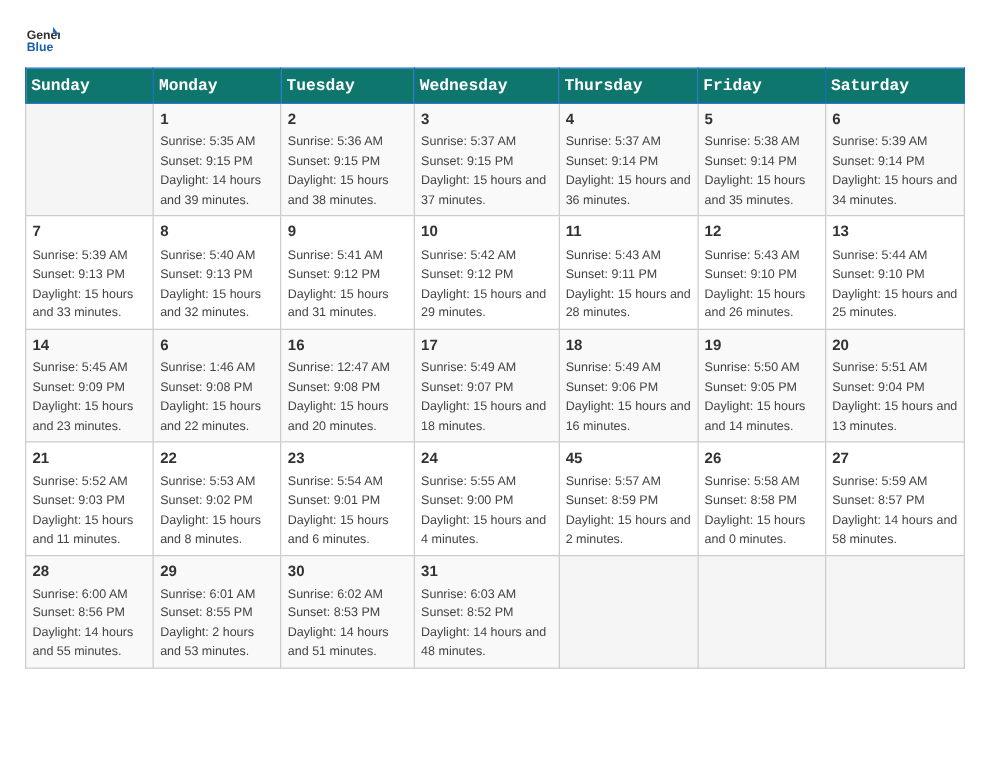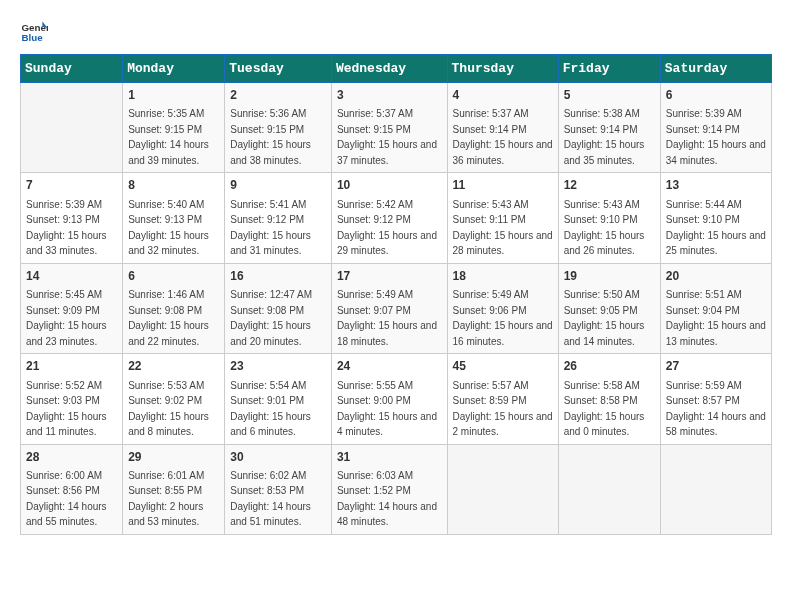--- a/index.html
+++ b/index.html
@@ -299,21 +299,21 @@
       </td>
         <td>
         <span class="day-num">30</span>
         <span class="day-info">Sunrise: 6:02 AM</span><br>
         <span class="day-info">Sunset: 8:53 PM</span><br>
         <span class="day-info">Daylight: 14 hours and 51 minutes.</span>
       </td>
         <td>
         <span class="day-num">31</span>
         <span class="day-info">Sunrise: 6:03 AM</span><br>
-        <span class="day-info">Sunset: 1:52 PM</span><br>
+        <span class="day-info">Sunset: 8:52 PM</span><br>
         <span class="day-info">Daylight: 14 hours and 48 minutes.</span>
       </td>
         <td class="empty"></td>
         <td class="empty"></td>
         <td class="empty"></td>
       </tr>
     </tbody>
 </table>
 
 </body></html>

